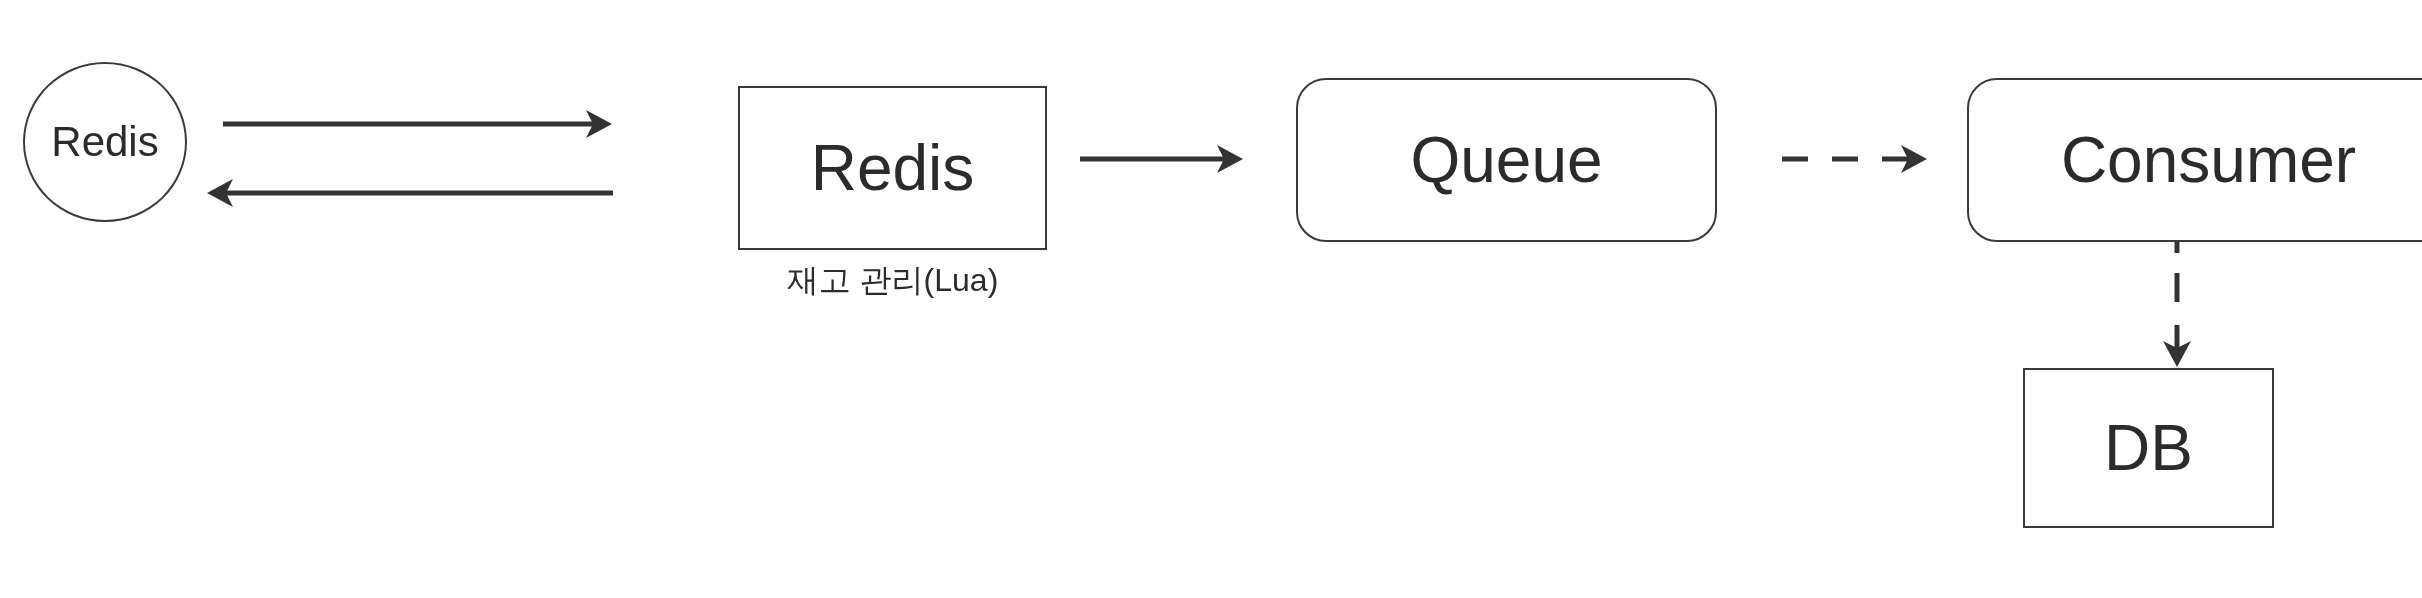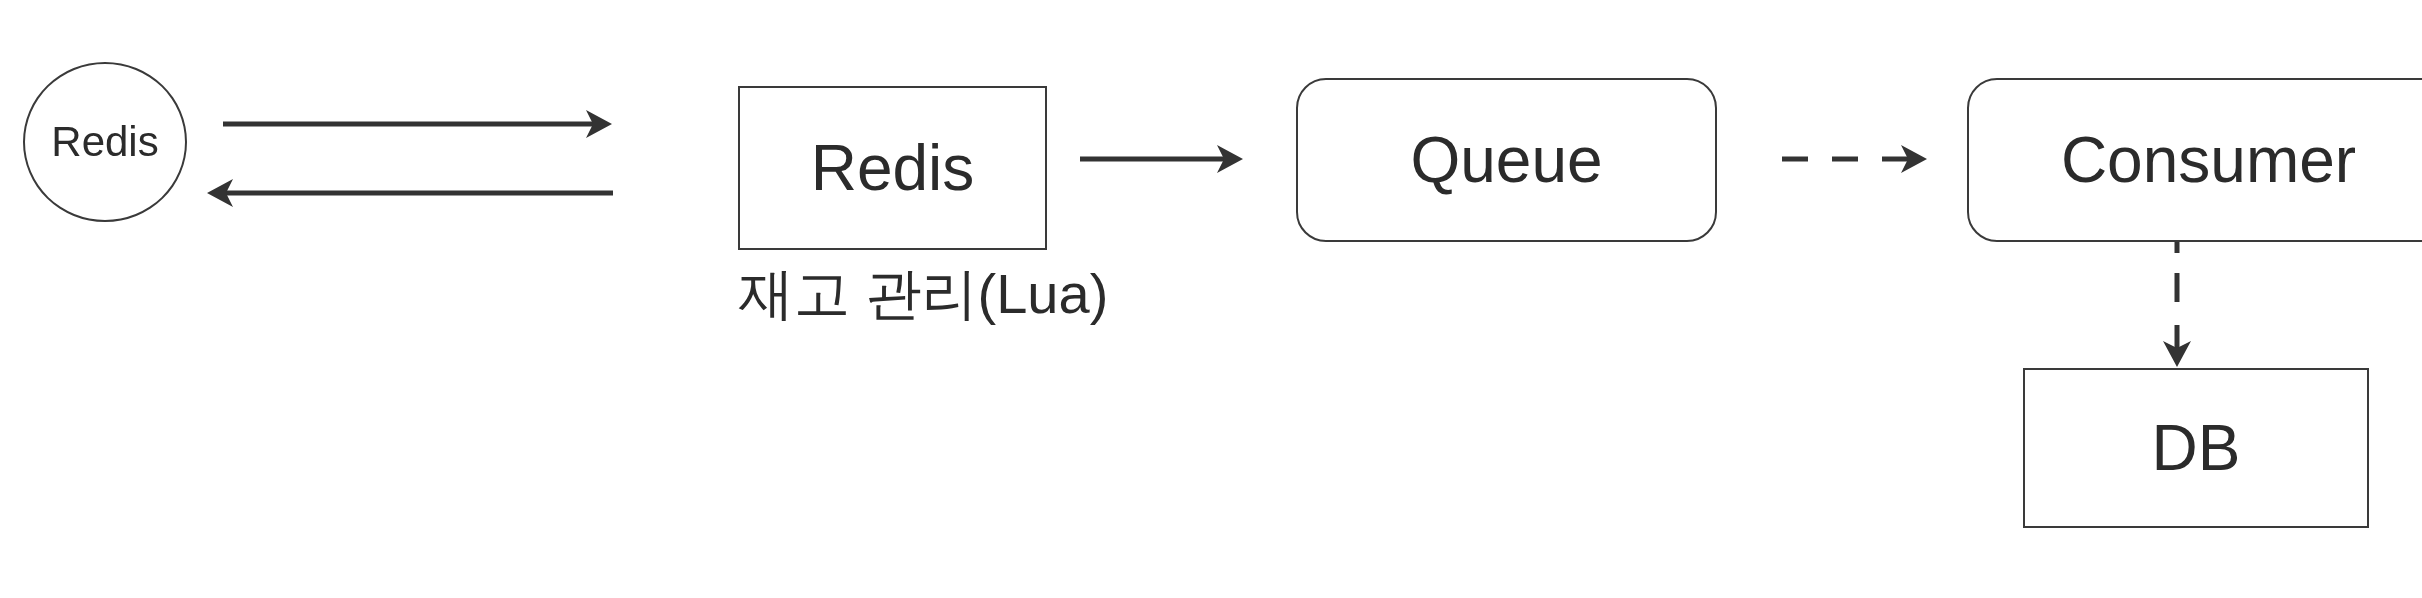--- a/index.html
+++ b/index.html
@@ -71,42 +71,42 @@
     left: 1967px;
     top: 78px;
     width: 483px;
     height: 164px;
     border-radius: 30px;
     font-size: 64px;
   }
   .node-db {
     left: 2023px;
     top: 368px;
-    width: 346px;
+    width: 251px;
     height: 160px;
     font-size: 64px;
   }
   .edge-label {
     position: absolute;
     left: 200px;
     top: 44px;
     width: 420px;
     text-align: center;
     font-size: 48px;
     line-height: 1;
     color: #2b2b2b;
     white-space: nowrap;
   }
   .node-caption {
     position: absolute;
     left: 738px;
     top: 262px;
     width: 309px;
     text-align: center;
-    font-size: 56px;
+    font-size: 32px;
     line-height: 1.15;
     color: #2b2b2b;
     white-space: nowrap;
   }
 </style>
 </head>
 <body>
 
 <div id="canvas">
 

